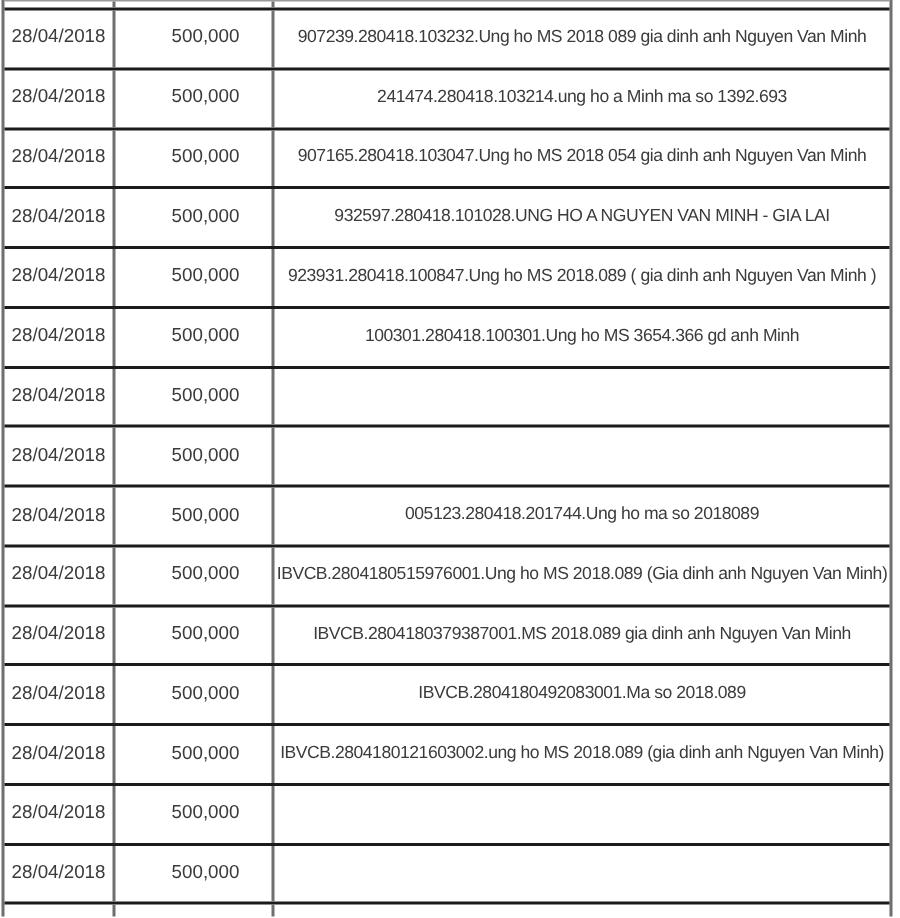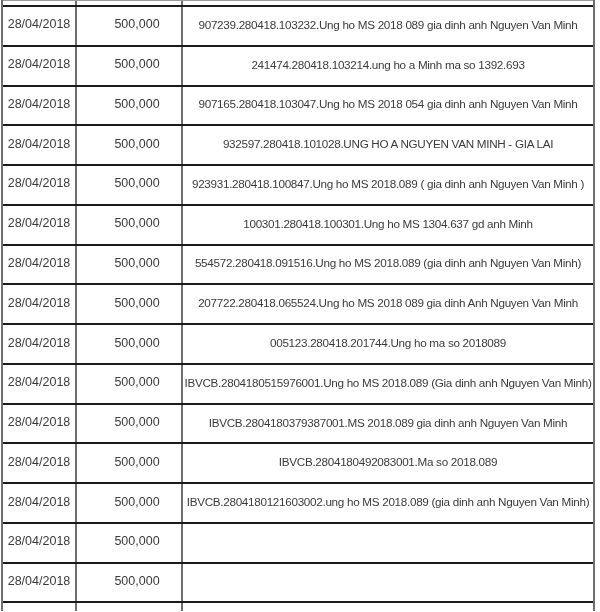--- a/index.html
+++ b/index.html
@@ -135,45 +135,39 @@
   </div>
 
   <div class="row">
     <div class="cell c-date">
       <span class="txt">28/04/2018</span>
     </div>
     <div class="cell c-amount">
       <span class="txt">500,000</span>
     </div>
     <div class="cell c-desc">
-      <span class="txt desc">100301.280418.100301.Ung ho MS 1304.637 gd anh Minh</span>
-    </div>
-  </div>
-
-  <div class="row">
-    <div class="cell c-date">
-      <span class="txt">28/04/2018</span>
-    </div>
-    <div class="cell c-amount">
-      <span class="txt">500,000</span>
-    </div>
-    <div class="cell c-desc">
-      <span class="txt desc">554572.280418.091516.Ung ho MS 2018.089 (gia dinh anh Nguyen Van Minh)</span>
-    </div>
-  </div>
-
-  <div class="row">
-    <div class="cell c-date">
-      <span class="txt">28/04/2018</span>
-    </div>
-    <div class="cell c-amount">
-      <span class="txt">500,000</span>
-    </div>
-    <div class="cell c-desc">
-      <span class="txt desc">207722.280418.065524.Ung ho MS 2018 089 gia dinh Anh Nguyen Van Minh</span>
+      <span class="txt desc">100301.280418.100301.Ung ho MS 3654.366 gd anh Minh</span>
+    </div>
+  </div>
+
+  <div class="row">
+    <div class="cell c-date">
+      <span class="txt">28/04/2018</span>
+    </div>
+    <div class="cell c-amount">
+      <span class="txt">500,000</span>
+    </div>
+  </div>
+
+  <div class="row">
+    <div class="cell c-date">
+      <span class="txt">28/04/2018</span>
+    </div>
+    <div class="cell c-amount">
+      <span class="txt">500,000</span>
     </div>
   </div>
 
   <div class="row">
     <div class="cell c-date">
       <span class="txt">28/04/2018</span>
     </div>
     <div class="cell c-amount">
       <span class="txt">500,000</span>
     </div>

